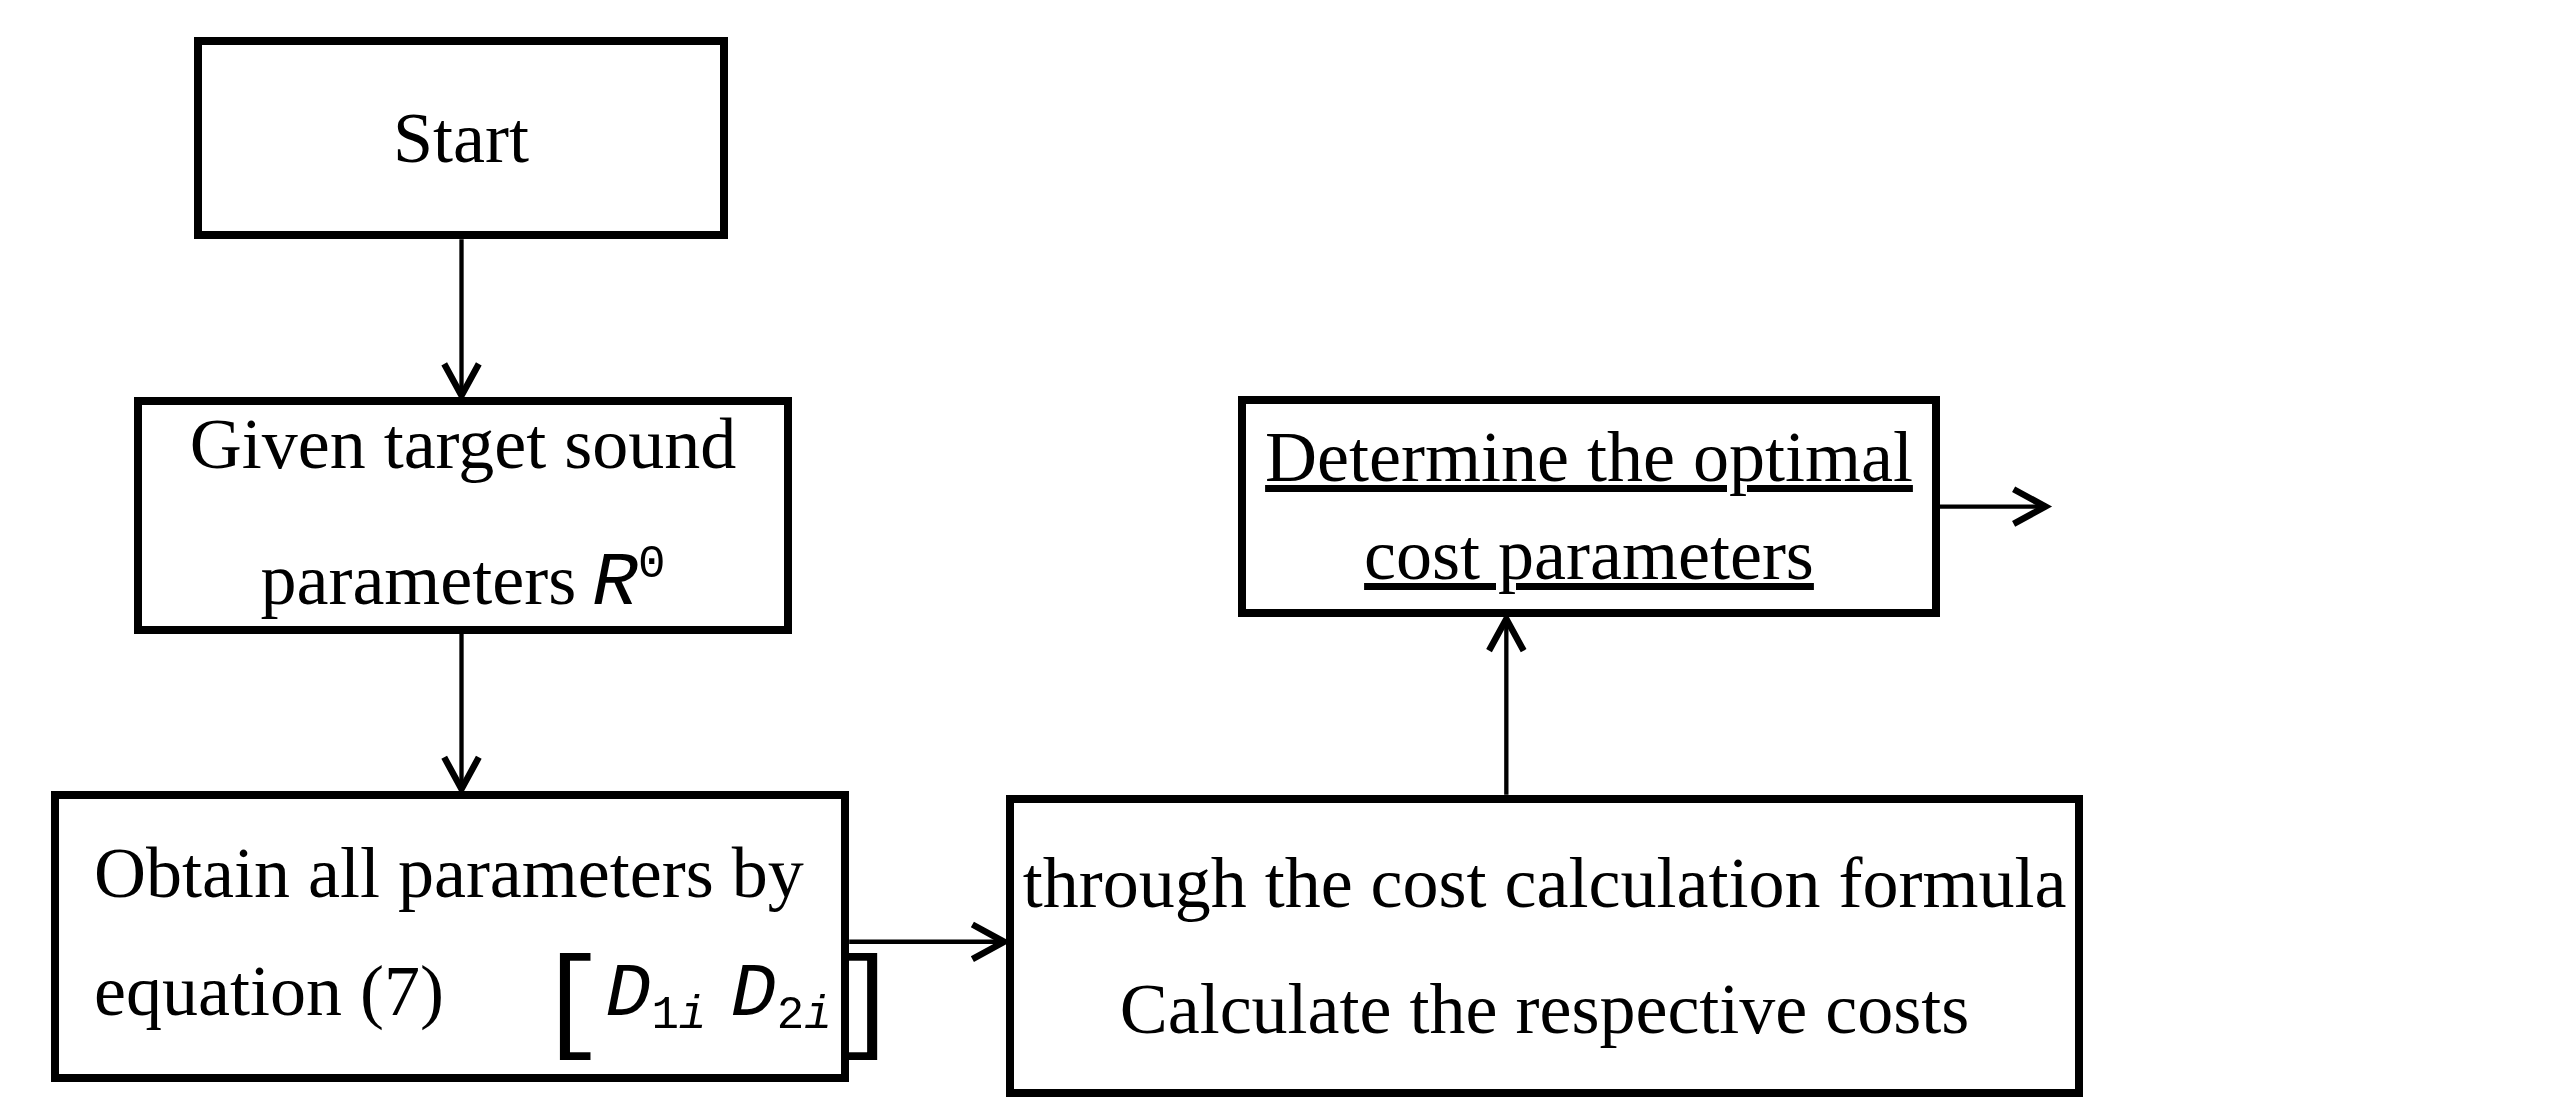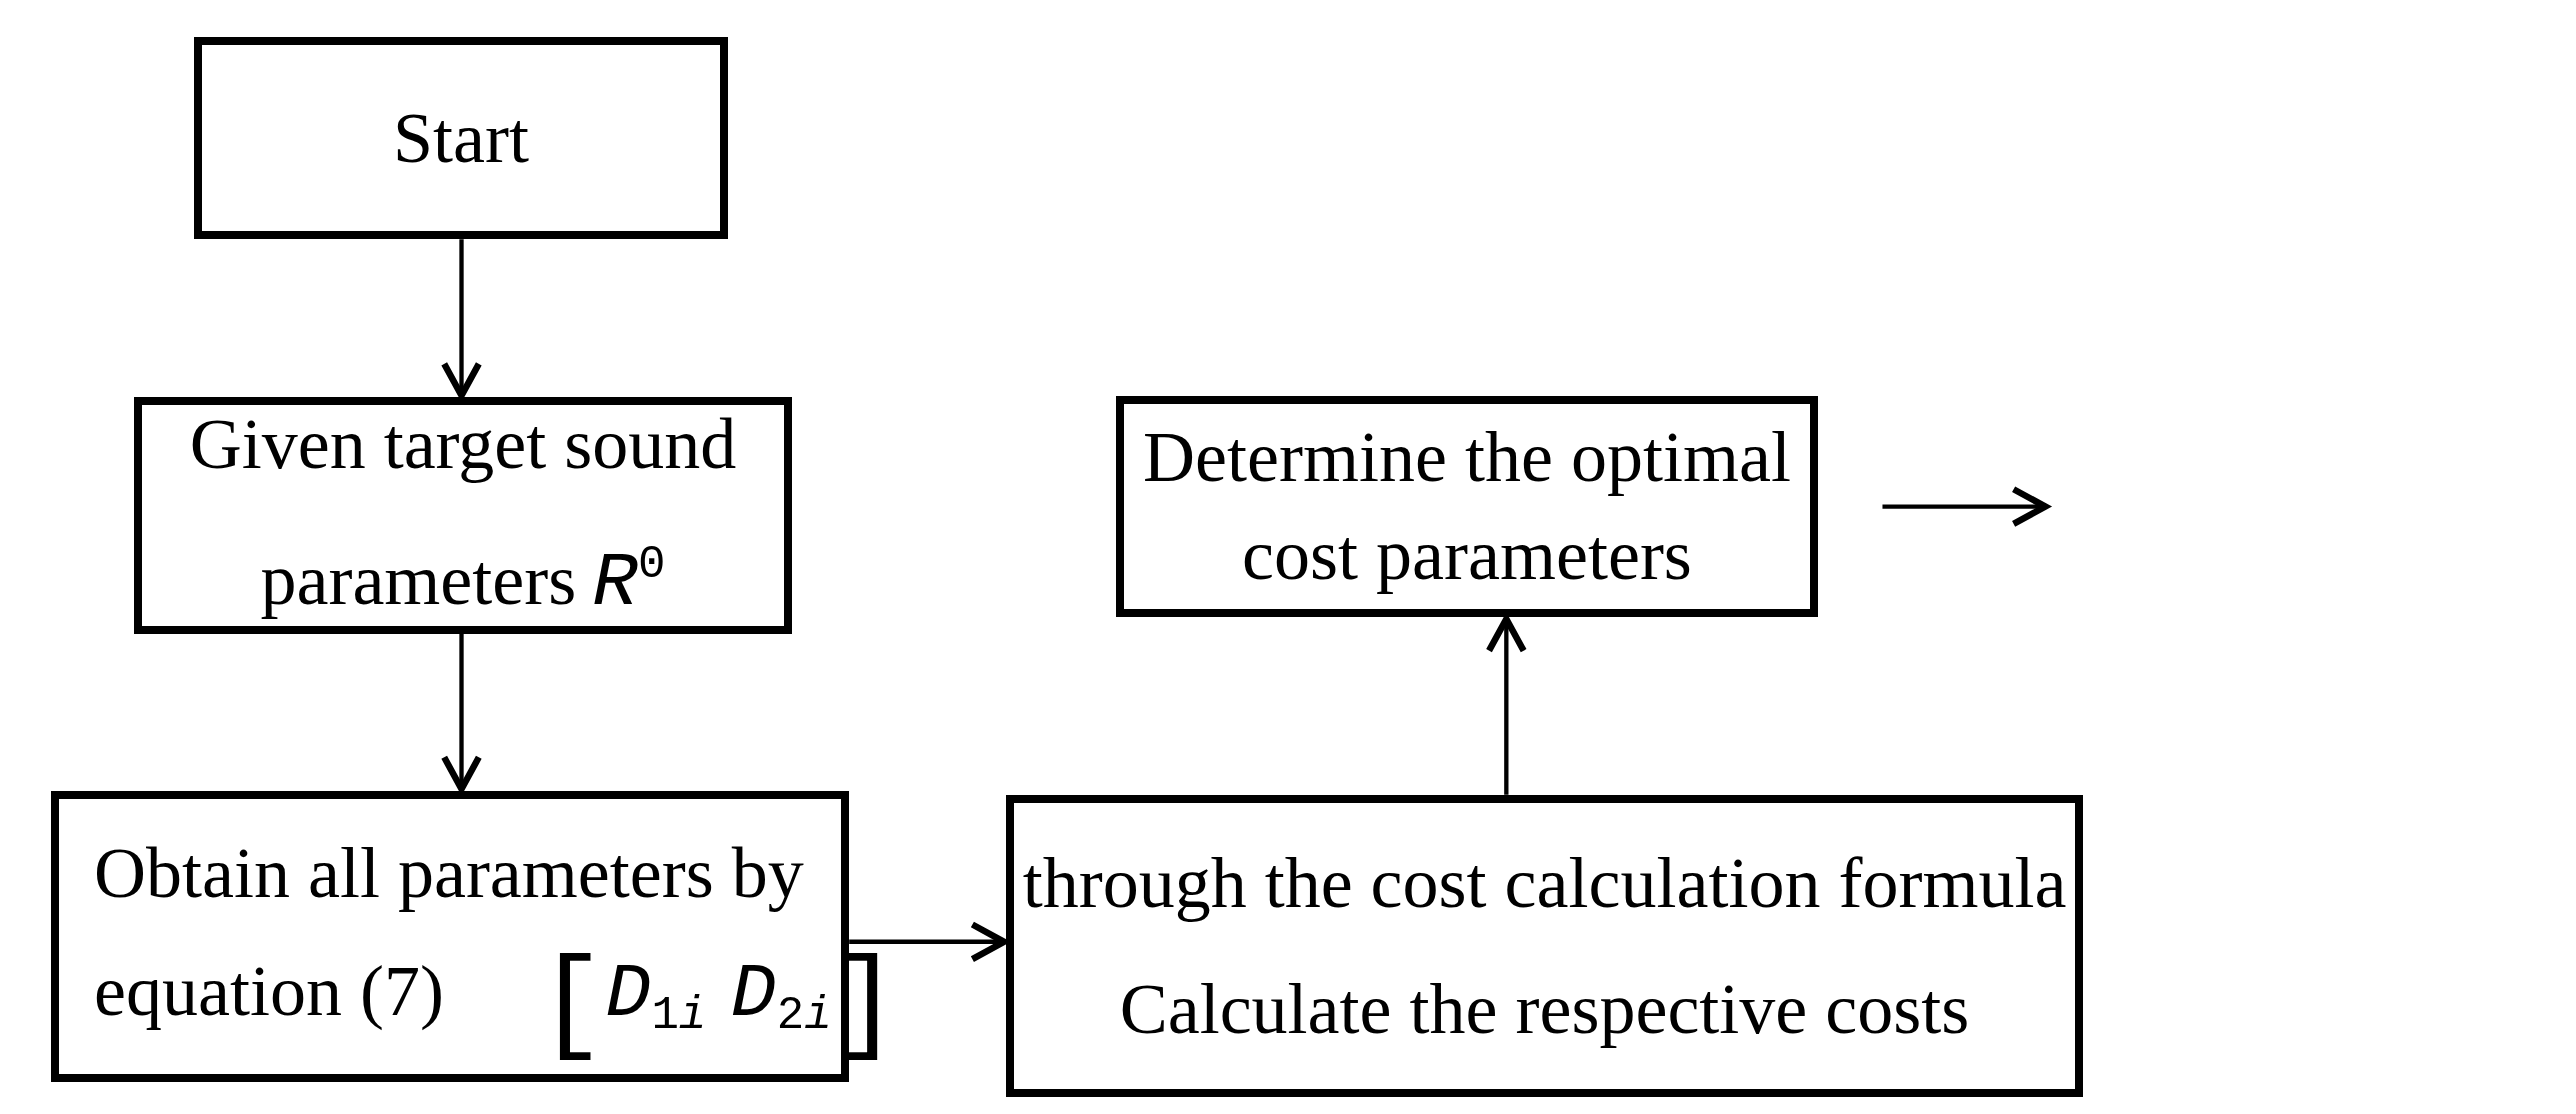--- a/index.html
+++ b/index.html
@@ -49,21 +49,21 @@
     line-height: 1.5;
     white-space: nowrap;
   }
   .node-start     { left: 194px;  top: 37px;   width: 534px;  height: 202px; }
   .node-given     { left: 134px;  top: 397px;  width: 658px;  height: 237px; gap: 28px; }
   .node-obtain    { left: 51px;   top: 791px; width: 798px; height: 291px;
                     align-items: flex-start; text-align: left;
                     padding-left: 35px; justify-content: space-evenly; line-height: 1.25; }
   .node-calculate { left: 1006px; top: 795px; width: 1077px; height: 302px;
                     justify-content: space-evenly; line-height: 1.25; }
-  .node-determine { left: 1116px; top: 396px;  width: 702px;  height: 221px; line-height: 1.35; }
+  .node-determine { left: 1238px; top: 396px;  width: 702px;  height: 221px; line-height: 1.35; text-decoration: underline; }
   .node-exit      { left: 2048px; top: 400px;  width: 516px;  height: 200px; }
 
   .math { font-size: 1.06em; font-family: Liberation Mono, monospace; }
   .mvar { font-style: italic; }
   .sup  { font-size: 0.6em; vertical-align: 0.6em; font-style: normal; }
   .sub  { font-size: 0.6em; vertical-align: -0.28em; font-style: normal; }
   .sub .mvar { font-style: italic; }
   .bracket { font-size: 1.5em; line-height: 0; vertical-align: -0.18em; font-style: normal; }
   .formula-group { margin-left: 93px; }
   .math-gap { display: inline-block; width: 24.5px; }

